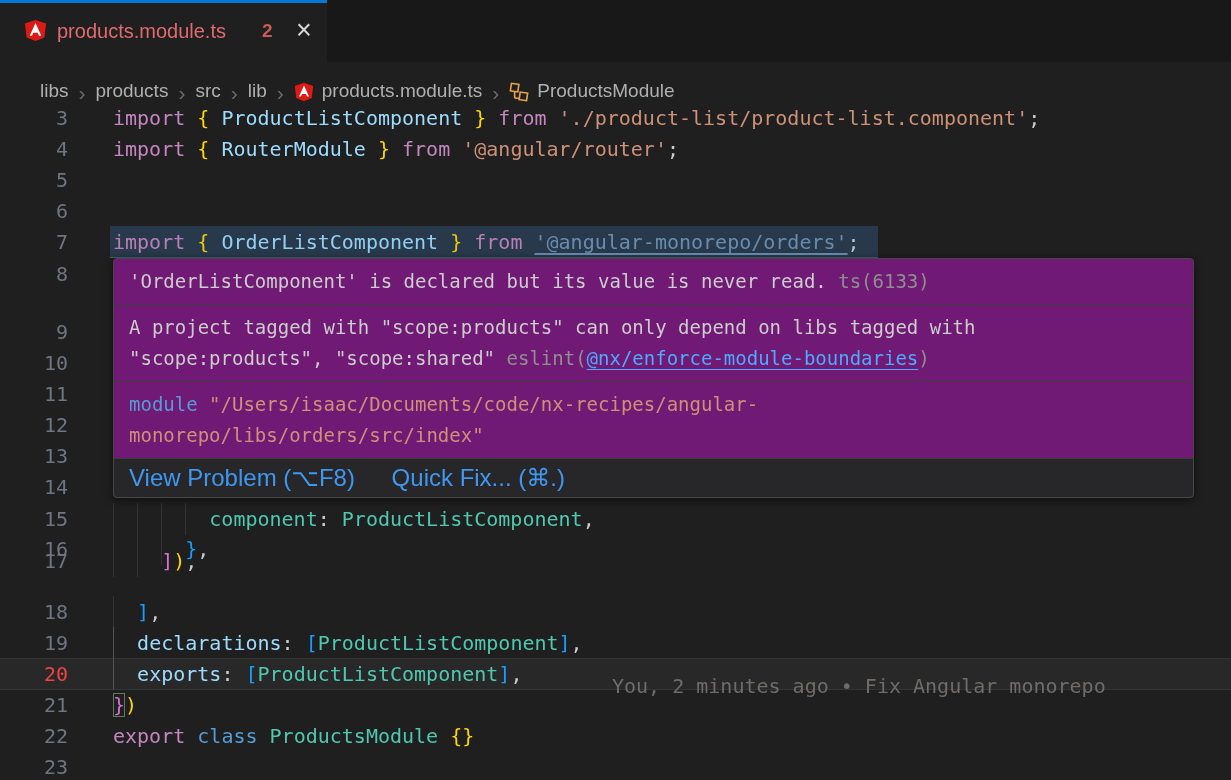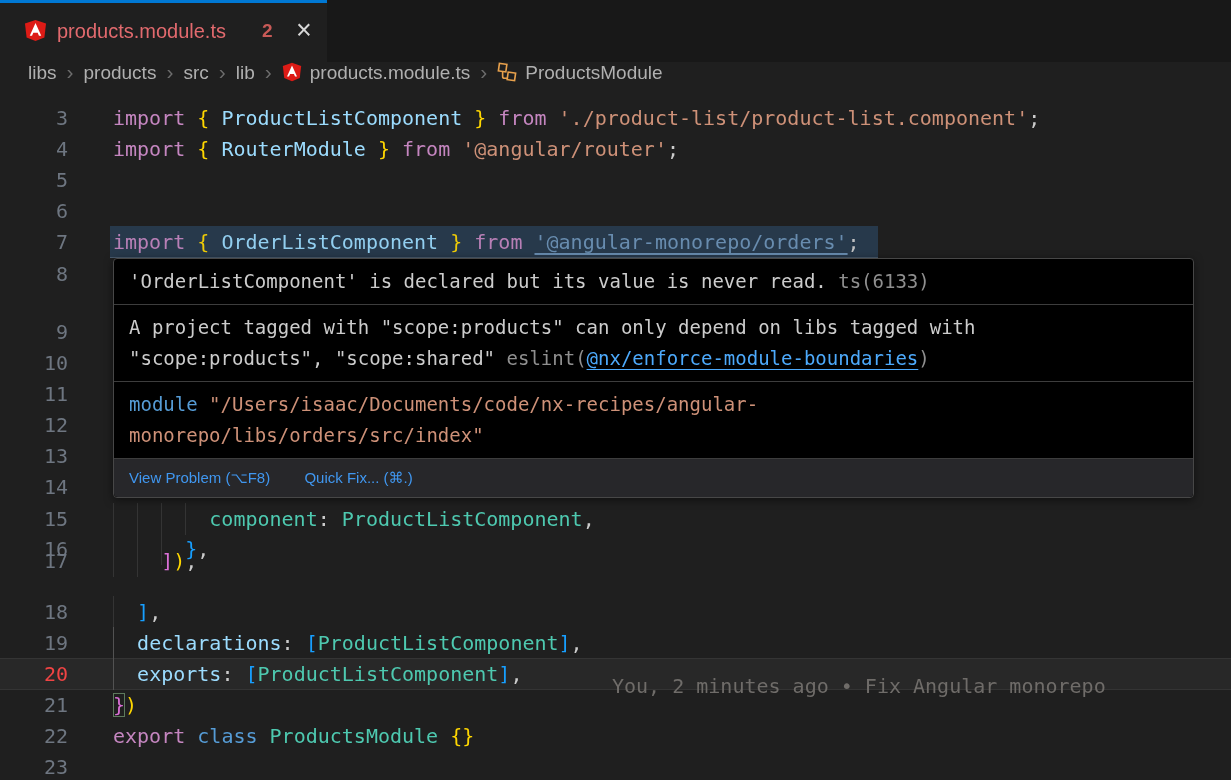--- a/index.html
+++ b/index.html
@@ -14,21 +14,21 @@
   .tab-ngicon { position:absolute; left:24px; top:19px; width:23px; height:23px; }
   .tab-label { position:absolute; left:57px; top:0; height:62px; line-height:62px;
                font-size:20px; color:#e26a6e; }
   .tab-badge { position:absolute; left:262px; top:0; height:62px; line-height:62px;
                font-size:19px; color:#c85a57; font-weight:bold; }
   .tab-close { position:absolute; left:288px; top:15px; width:32px; height:32px; text-align:center;
                line-height:30px; font-size:27px; color:#d8d8d8; cursor:pointer; font-weight:300; }
 
   
   .breadcrumbs { position:absolute; left:0; top:62px; width:1231px; height:40px; background:#1f1f1f;
-                 display:flex; align-items:flex-start; padding-left:28px; font-size:19px; color:#b0b0b0; }
+                 display:flex; align-items:flex-end; padding-left:40px; font-size:19px; color:#b0b0b0; }
   .crumb { cursor:pointer; white-space:pre; }
   .crumb-sep { color:#6d6d6d; margin:0 10px; font-size:21px; line-height:19px; }
   .crumb-icon { display:inline-block; width:20px; height:20px; margin-right:8px; vertical-align:-3px; }
 
   
   .editor { position:absolute; left:0; top:102px; width:1231px; height:678px; }
   .line { position:absolute; left:0; width:1231px; height:32px;
           font-family:"DejaVu Sans Mono", monospace; font-size:20px; line-height:32px; }
   .num { position:absolute; left:0; top:0; width:68px; text-align:right; color:#6e7681; }
   .num.active { color:#ef4444; }
@@ -55,32 +55,32 @@
               border-top:1px solid rgba(255,255,255,0.06);
               border-bottom:1px solid rgba(255,255,255,0.06); }
   .guide { position:absolute; top:0; width:1px; height:32px; background:#343434; }
   .guide.act { background:#525252; }
   .blame { position:absolute; left:612px; top:12px; color:#6f6c69; white-space:pre; }
   .squiggles { position:absolute; left:113px; width:762px; height:8px; z-index:3; }
   .squiggles svg { position:absolute; left:0; top:0; }
 
   
   .hover-popup { position:absolute; left:113px; top:156px; width:1081px; z-index:6;
-                 background:#000000; border:1px solid #474747; border-radius:4px;
+                 background:#701a75; border:1px solid #474747; border-radius:4px;
                  font-family:"DejaVu Sans Mono", monospace; font-size:19px; color:#cccccc;
                  box-shadow:0 2px 8px rgba(0,0,0,0.5); }
   .hp-sec { padding:7px 15px; border-bottom:1px solid #3d3d3d; line-height:31px; }
   .hp-s1 { padding:6px 15px; line-height:33px; }
   .hp-dim { color:#8f8f8f; }
   .hp-link { color:#4daafc; text-decoration:underline; text-underline-offset:4px; cursor:pointer; }
   .hp-kw { color:#569cd6; }
   .hp-str { color:#ce9178; }
   .hp-actions { padding:0 15px; height:38px; line-height:38px; background:#27272a;
                 border-bottom:none; border-radius:0 0 4px 4px;
-                font-family:"Liberation Sans", sans-serif; font-size:15px; }
+                font-family:"Liberation Sans", sans-serif; font-size:24px; }
   .hp-action { color:#4097f0; cursor:pointer; margin-right:30px; }
 </style>
 </head>
 <body>
 
 <div id="app">
 
   <div class="tabstrip">
     <div class="tab">
       <div class="tab-accent"></div>

